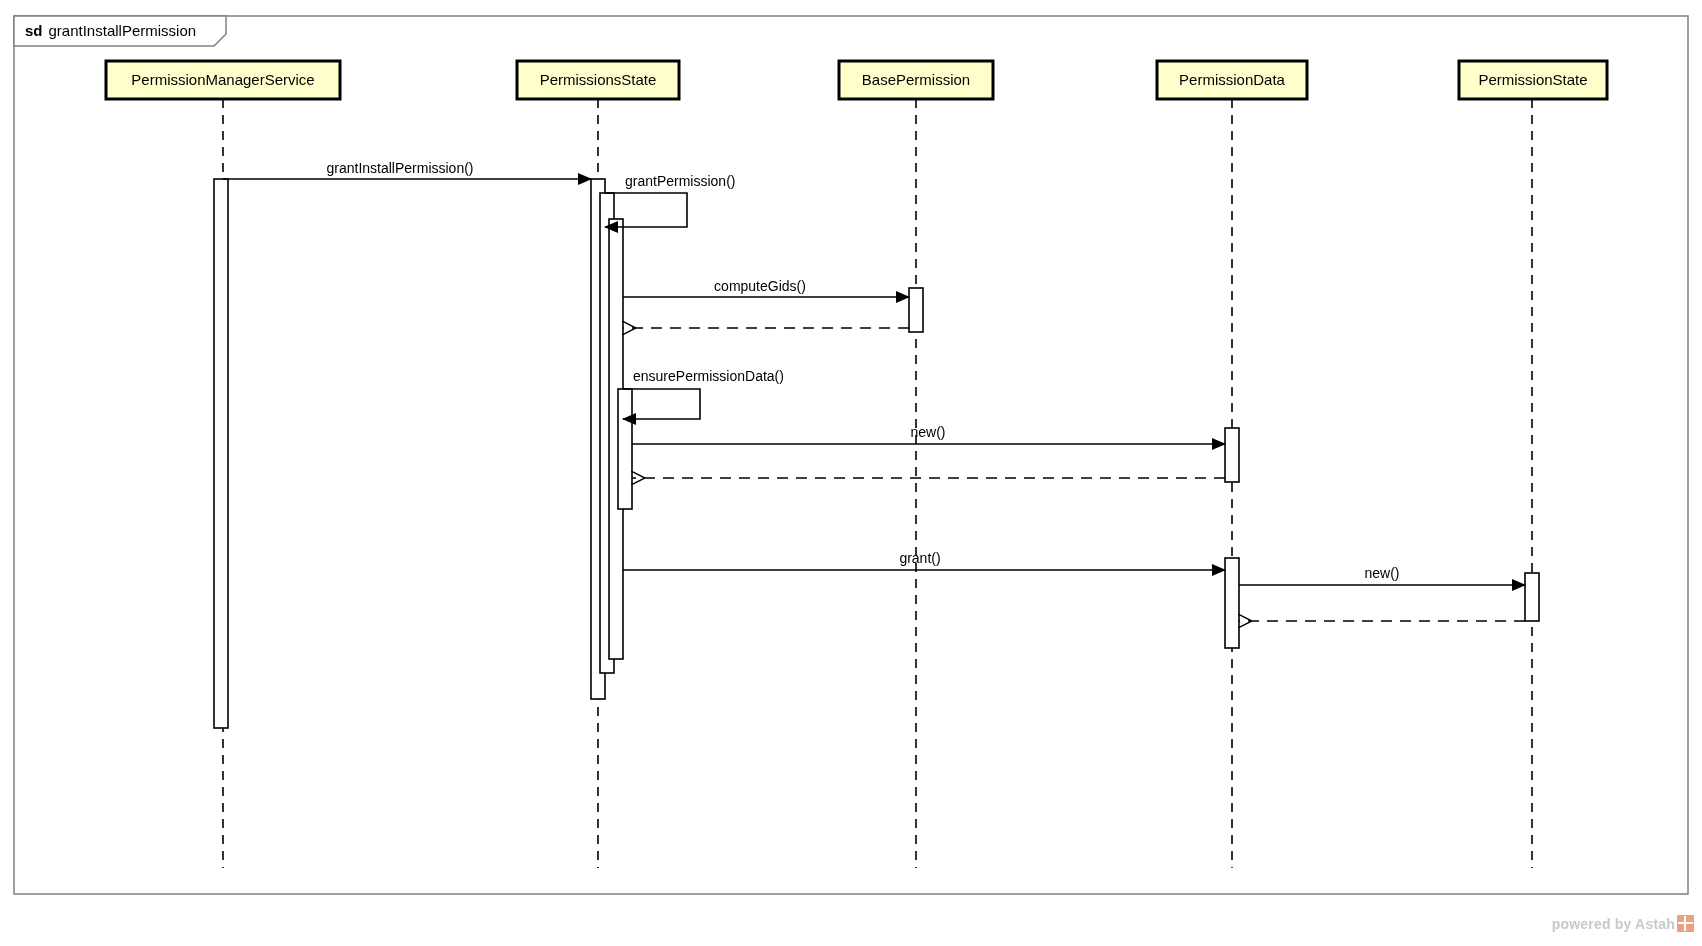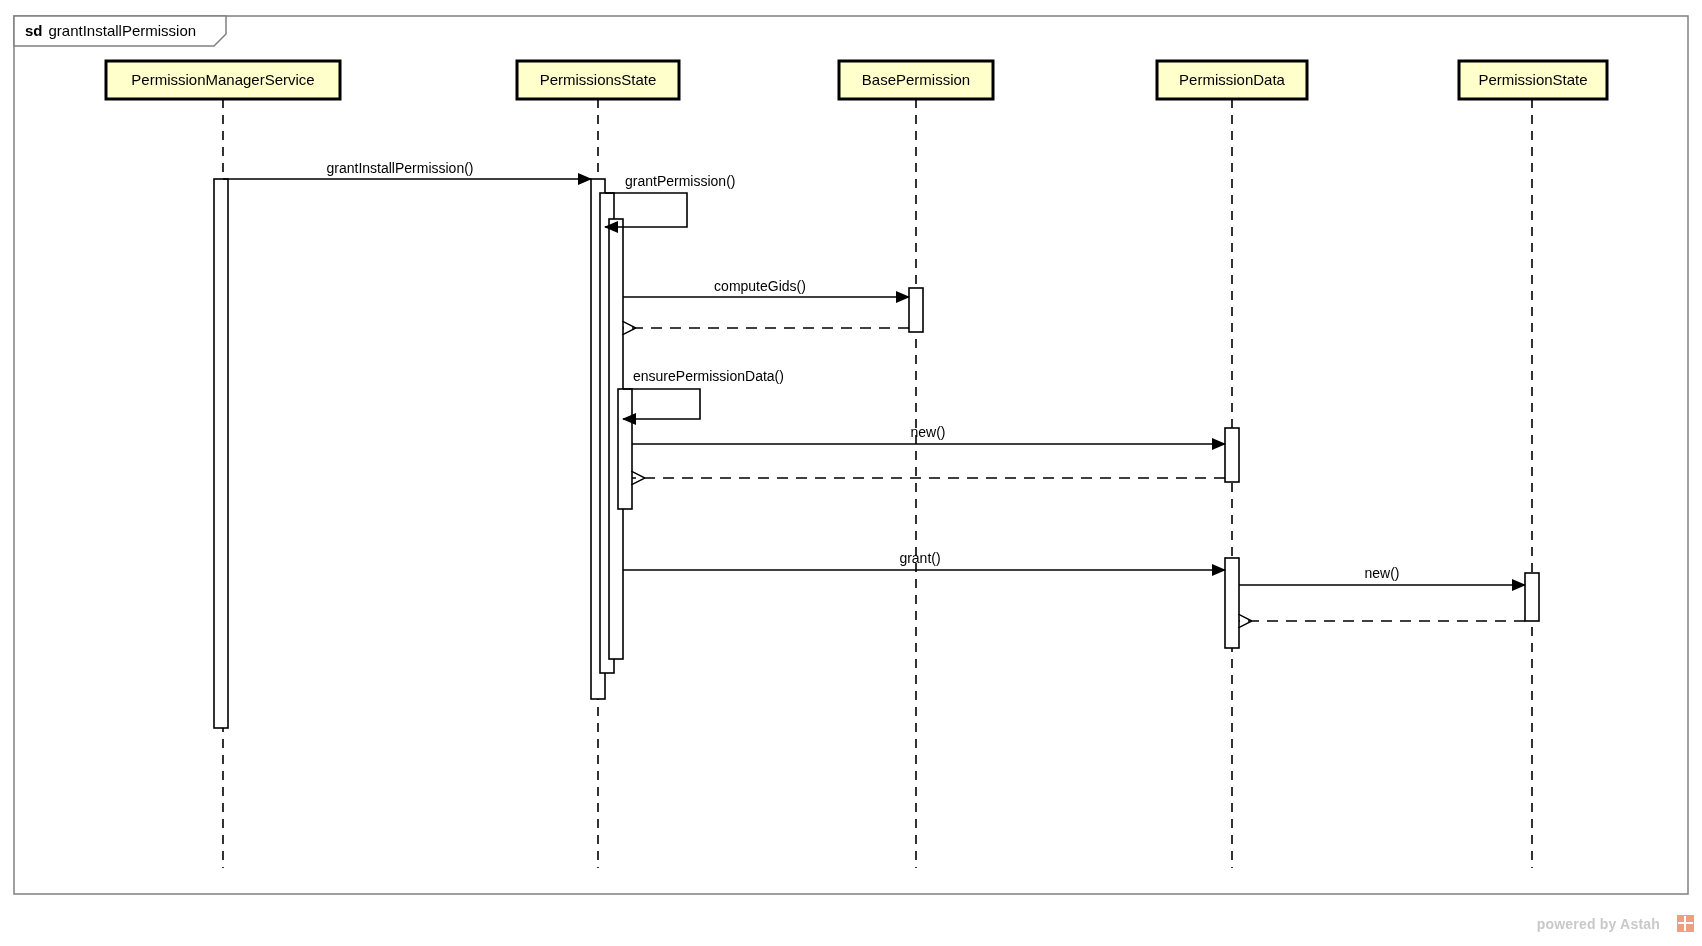--- a/index.html
+++ b/index.html
@@ -45,21 +45,21 @@
   .msg-label {
     font-size: 14px;
     fill: #000000;
   }
   .watermark {
     position: absolute;
     right: 8px;
     bottom: 14px;
     display: flex;
     align-items: center;
-    gap: 17px;
+    gap: 2px;
   }
   .watermark-text {
     font-size: 14px;
     font-weight: bold;
     color: #c9c9c9;
     letter-spacing: 0.2px;
   }
   .watermark-logo {
     width: 17px;
     height: 17px;

